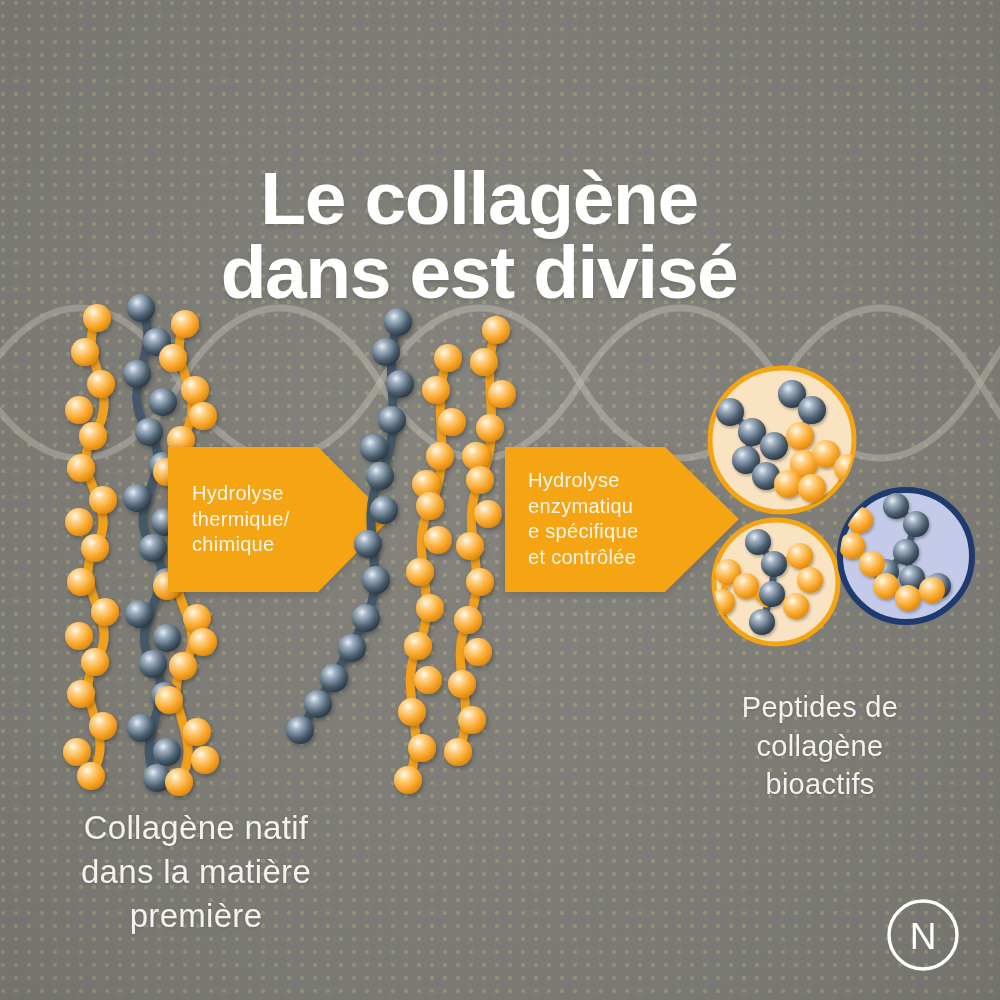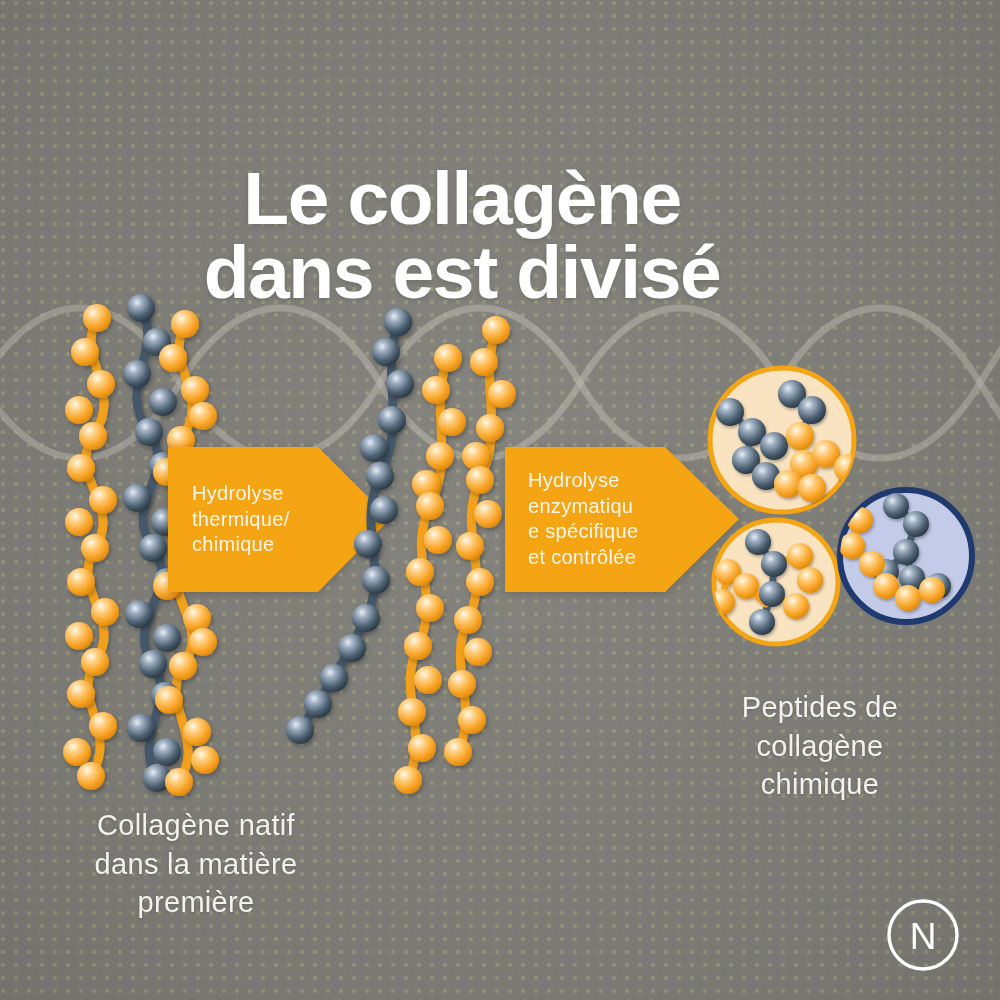--- a/index.html
+++ b/index.html
@@ -43,21 +43,21 @@
     position: absolute;
     left: 0;
     top: 295px;
     width: 1000px;
     height: 175px;
   }
 
   
   .title-block {
     position: absolute;
-    left: 0;
+    left: 17px;
     top: 112px;
     width: 924px;
     text-align: center;
     color: #ffffff;
     font-size: 75px;
     line-height: 0.98;
     font-weight: 700;
     letter-spacing: -1.4px;
     text-shadow: 0 2px 5px rgba(0,0,0,0.13);
   }
@@ -94,21 +94,21 @@
     position: absolute;
     color: #f4f2ee;
     font-weight: 300;
     text-align: center;
     line-height: 1.33;
     letter-spacing: 0.3px;
     white-space: pre-line;
     text-shadow: 0 1px 3px rgba(0,0,0,0.17);
   }
   #caption-native {
-    left: 26px; top: 806px; width: 340px; font-size: 29px;
+    left: 26px; top: 806px; width: 340px; font-size: 33px;
   }
   #caption-peptides {
     left: 660px; top: 688px; width: 320px; font-size: 29px;
   }
 
   
   .logo {
     position: absolute;
     left: 884px;
     top: 896px;
@@ -410,20 +410,20 @@
       <circle cx="232" cy="230" r="13" fill="url(#gOrange3)"></circle>
     </g>
   </svg>
 
   <div class="caption" id="caption-native">Collagène natif
 dans la matière
 première</div>
 
   <div class="caption" id="caption-peptides">Peptides de
 collagène
-chimique</div>
+bioactifs</div>
 
   <svg class="logo" viewBox="0 0 78 78">
     <circle cx="39" cy="39" r="34" fill="none" stroke="#ffffff" stroke-width="3.4"></circle>
     <text x="39" y="53" text-anchor="middle" font-family="Liberation Sans, sans-serif" font-size="37" font-weight="400" fill="#ffffff">N</text>
   </svg>
 
 </div>
 
 </body></html>

